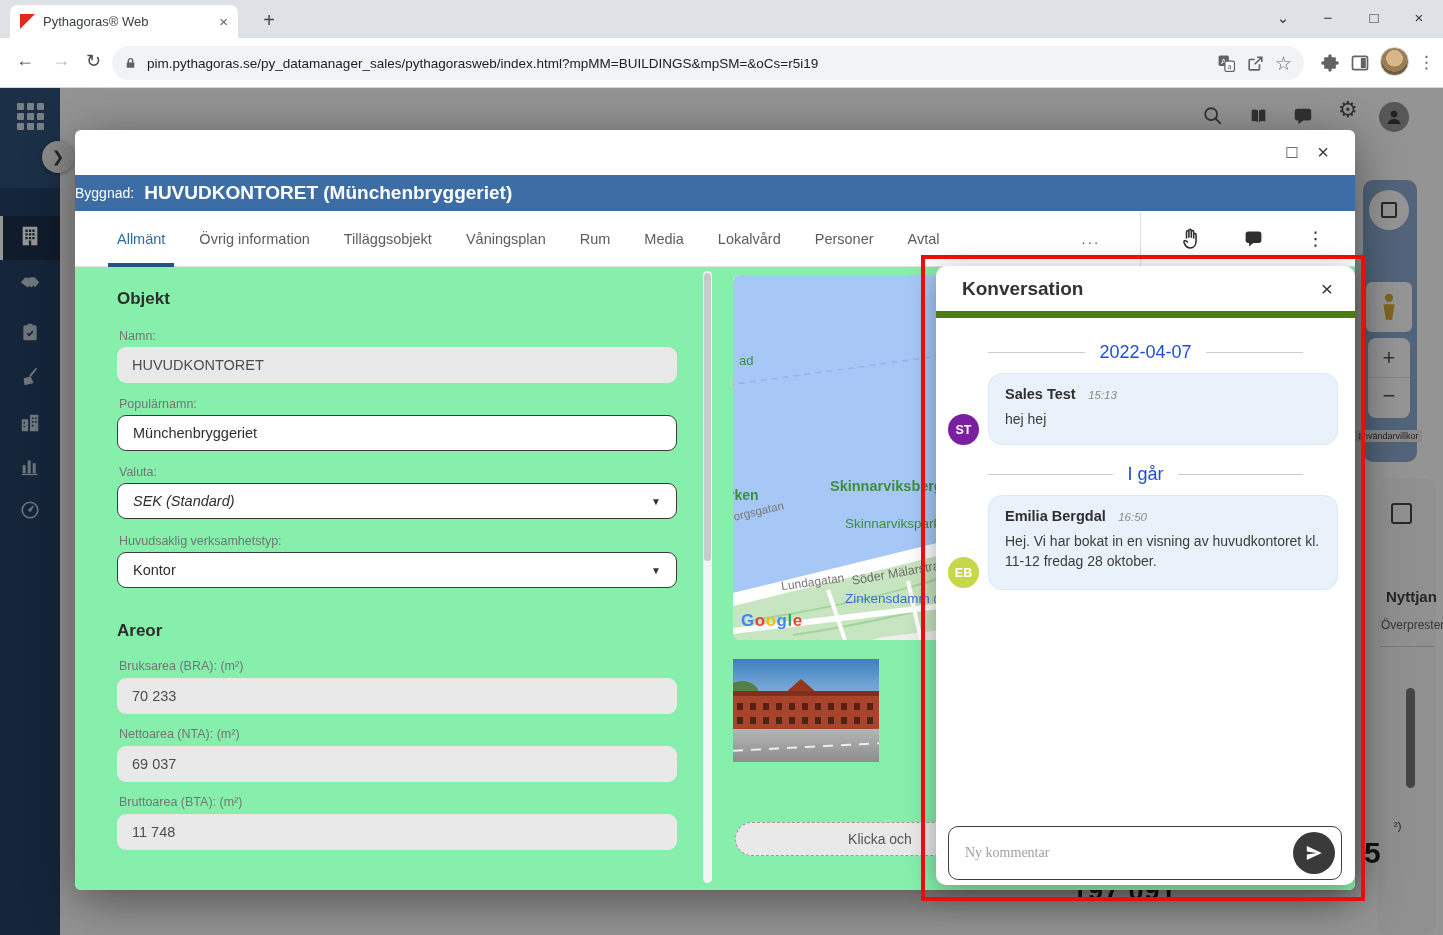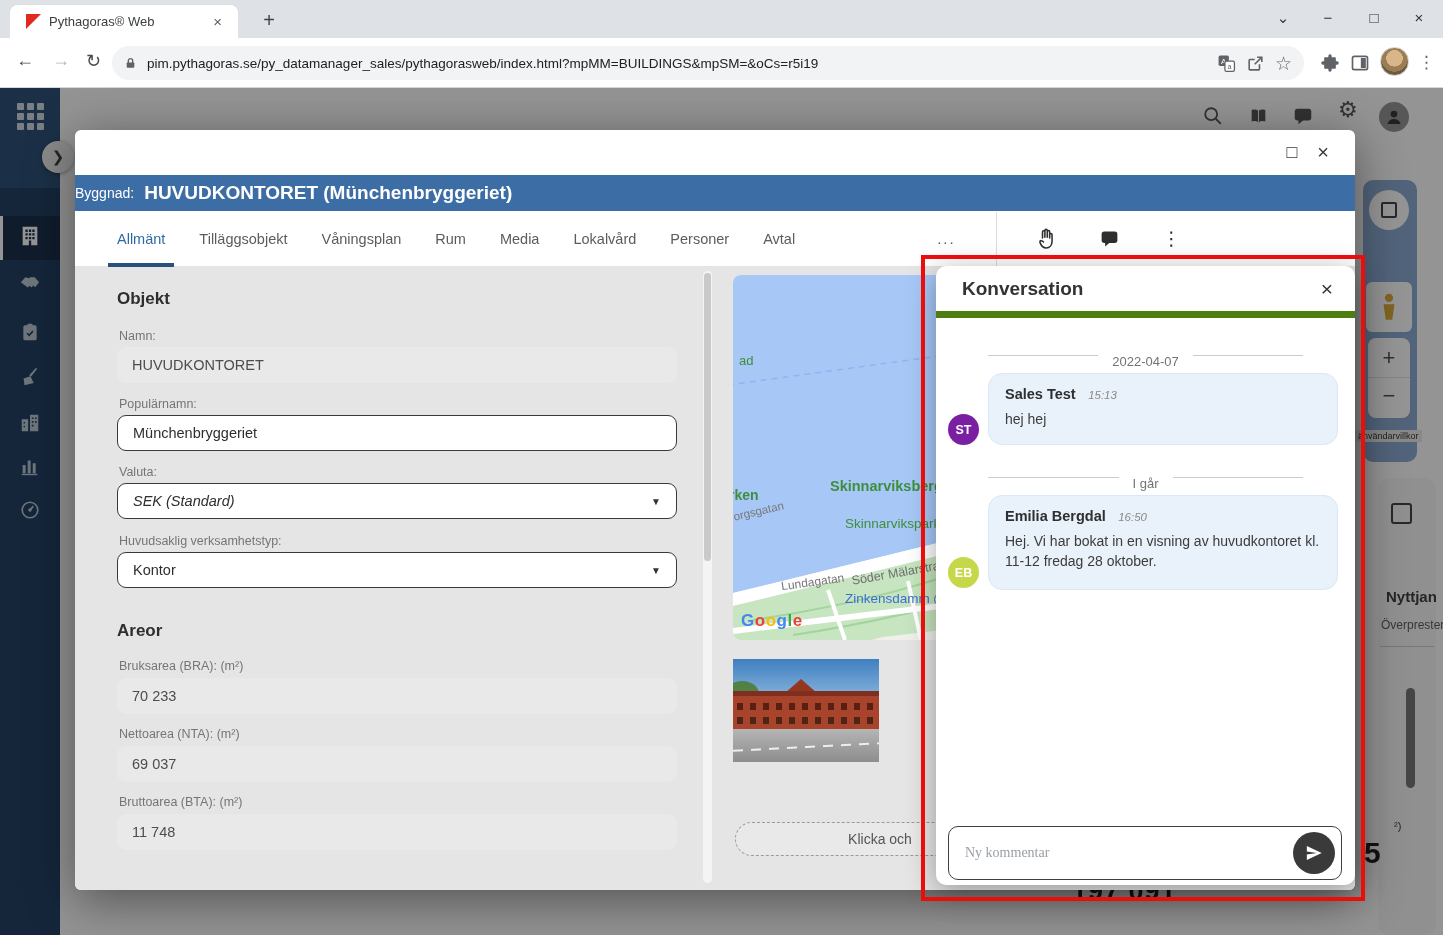--- a/index.html
+++ b/index.html
@@ -2,21 +2,21 @@
 <html><head>
 <meta charset="utf-8">
 <style>
   * { margin:0; padding:0; box-sizing:border-box; }
   body { font-family:"Liberation Sans", sans-serif; background:#555; }
   .stage { position:relative; width:1443px; height:935px; overflow:hidden; background:#dee1e6; }
   .abs { position:absolute; }
 
   
   .tabstrip { position:absolute; left:0; top:0; width:1443px; height:38px; background:#dee1e6; }
-  .tab { position:absolute; left:10px; top:5px; width:228px; height:33px; background:#fff; border-radius:8px 8px 0 0; display:flex; align-items:center; padding:0 16px; gap:8px; }
+  .tab { position:absolute; left:10px; top:5px; width:228px; height:33px; background:#fff; border-radius:8px 8px 0 0; display:flex; align-items:center; padding:0 10px; gap:8px; }
   .favicon-tri { width:0; height:0; border-top:15px solid #e02a1f; border-right:15px solid transparent; }
   .tab-title { flex:1; font-size:13px; color:#3c4043; white-space:nowrap; overflow:hidden; }
   .tab-close { font-size:15px; color:#5f6368; cursor:default; }
   .newtab { position:absolute; left:256px; top:8px; font-size:20px; color:#444; width:26px; height:26px; text-align:center; line-height:24px; }
   .winctl { position:absolute; top:4px; font-size:15px; color:#333; width:30px; height:28px; text-align:center; line-height:28px; }
   .toolbar { position:absolute; left:0; top:38px; width:1443px; height:50px; background:#fff; border-bottom:1px solid #d6d9dc; }
   .navbtn { position:absolute; top:12px; font-size:18px; color:#494c50; }
   .urlbar { position:absolute; left:112px; top:8px; width:1192px; height:34px; background:#f1f3f4; border-radius:17px; display:flex; align-items:center; padding:0 12px; gap:10px; }
   .urltext { flex:1; font-size:13.5px; color:#202124; white-space:nowrap; overflow:hidden; }
   .tb-ic { color:#5f6368; display:flex; align-items:center; }
@@ -56,21 +56,21 @@
   .mhead { position:absolute; left:0; top:45px; width:100%; height:36px; background:#3d6da5; color:#fff; display:flex; align-items:center; gap:10px; }
   .mhead .etype { font-size:14px; }
   .mhead .etitle { font-size:19px; font-weight:bold; }
   .tabbar { position:absolute; left:0; top:81px; width:100%; height:56px; border-bottom:1px solid #e3e3e3; display:flex; align-items:center; padding-left:42px; }
   .mtab { font-size:14.5px; color:#5c5c5c; margin-right:34px; height:56px; line-height:56px; position:relative; white-space:nowrap; }
   .mtab.active { color:#2f6ba3; }
   .mtab.active::after { content:""; position:absolute; left:-9px; right:-9px; bottom:0; height:4px; background:#27527e; }
   .tab-more { font-size:15px; color:#5c5c5c; letter-spacing:2px; margin-left:108px; }
   .tbar-div { width:1px; height:54px; background:#ddd; margin:0 38px 0 40px; }
   .tbar-ic { color:#2e2e2e; margin-right:42px; display:flex; align-items:center; }
-  .mcontent { position:absolute; left:0; top:137px; width:100%; height:623px; background:#e5e5e5; border-radius:0 0 6px 6px; overflow:hidden; }
+  .mcontent { position:absolute; left:0; top:137px; width:100%; height:623px; background:#86efac; border-radius:0 0 6px 6px; overflow:hidden; }
   .mscroll { position:absolute; left:628px; top:4px; width:9px; height:612px; background:#f4f4f4; border-radius:5px; }
   .mscroll i { position:absolute; left:1px; top:2px; width:7px; height:288px; background:#c9c9c9; border-radius:4px; display:block; }
 
   .fsec { position:absolute; font-size:17px; font-weight:bold; color:#2e2e2e; }
   .flabel { position:absolute; font-size:12.5px; color:#757575; }
   .finput { position:absolute; width:560px; height:36px; border-radius:9px; font-size:14.5px; display:flex; align-items:center; padding:0 15px; }
   .finput.ro { background:#e9e9e9; color:#4d4d4d; }
   .finput.ed { background:#fff; border:1.5px solid #3a3a3a; color:#2e2e2e; }
   .finput.dd { background:#fff; border:1.5px solid #3a3a3a; color:#2e2e2e; justify-content:space-between; }
   .finput.dd .caret { font-size:10px; color:#333; }
@@ -102,21 +102,21 @@
 
   .upload { position:absolute; left:660px; top:555px; width:290px; height:34px; border:1.5px dashed #9a9a9a; border-radius:17px; background:#e9e9e9; color:#555; font-size:14px; display:flex; align-items:center; justify-content:center; }
 
   
   .convo { position:absolute; left:936px; top:266px; width:419px; height:619px; background:#fff; border-radius:10px; box-shadow:0 6px 30px rgba(0,0,0,.35); z-index:20; }
   .convo-head { position:absolute; left:0; top:0; width:100%; height:52px; border-bottom:7px solid #4d7c0f; display:flex; align-items:center; }
   .convo-title { font-size:19px; font-weight:bold; color:#333; margin-left:26px; flex:1; }
   .convo-close { font-size:21px; color:#333; margin-right:22px; }
   .datediv { position:absolute; left:0; width:100%; display:flex; align-items:center; gap:14px; padding:0 52px; }
   .datediv .ln { flex:1; height:1px; background:#ccc; }
-  .datediv .dt { font-size:13px; color:#737373; white-space:nowrap;margin-top:12px; }
+  .datediv .dt { font-size:18px; color:#1d4ed8; white-space:nowrap; }
   .msg-avatar { position:absolute; width:31px; height:31px; border-radius:50%; color:#fff; font-size:12.5px; font-weight:bold; display:flex; align-items:center; justify-content:center; }
   .bubble { position:absolute; left:52px; width:350px; background:#e9f1fa; border:1px solid #dbe8f5; border-radius:14px; padding:11px 16px; }
   .bname { font-size:14.5px; font-weight:bold; color:#2f2f2f; display:inline; }
   .btime { font-size:11.5px; font-style:italic; color:#8a8a8a; margin-left:8px; }
   .btext { font-size:14px; color:#3c3c3c; margin-top:6px; line-height:1.45; }
   .newcomment { position:absolute; left:12px; top:560px; width:394px; height:54px; border:1.5px solid #3f3f3f; border-radius:10px; display:flex; align-items:center; padding:0 6px 0 16px; }
   .newcomment input { flex:1; border:none; outline:none; font-size:14px; color:#333; font-family:Liberation Serif, serif; }
   .newcomment input::placeholder { color:#9aa0a6; }
   .sendbtn { width:42px; height:42px; border-radius:50%; background:#3a3a3a; display:flex; align-items:center; justify-content:center; }
 
@@ -303,20 +303,21 @@
     <div class="modal-topstrip">
       <span style="font-size:18px">□</span>
       <span style="font-size:20px">×</span>
     </div>
     <div class="mhead">
       <span class="etype">Byggnad:</span>
       <span class="etitle">HUVUDKONTORET (Münchenbryggeriet)</span>
     </div>
     <div class="tabbar">
       <div class="mtab active">Allmänt</div>
+      <div class="mtab">Övrig information</div>
       <div class="mtab">Tilläggsobjekt</div>
       <div class="mtab">Våningsplan</div>
       <div class="mtab">Rum</div>
       <div class="mtab">Media</div>
       <div class="mtab">Lokalvård</div>
       <div class="mtab">Personer</div>
       <div class="mtab">Avtal</div>
       <div class="tab-more">...</div>
       <div class="tbar-div"></div>
       <span class="tbar-ic">

